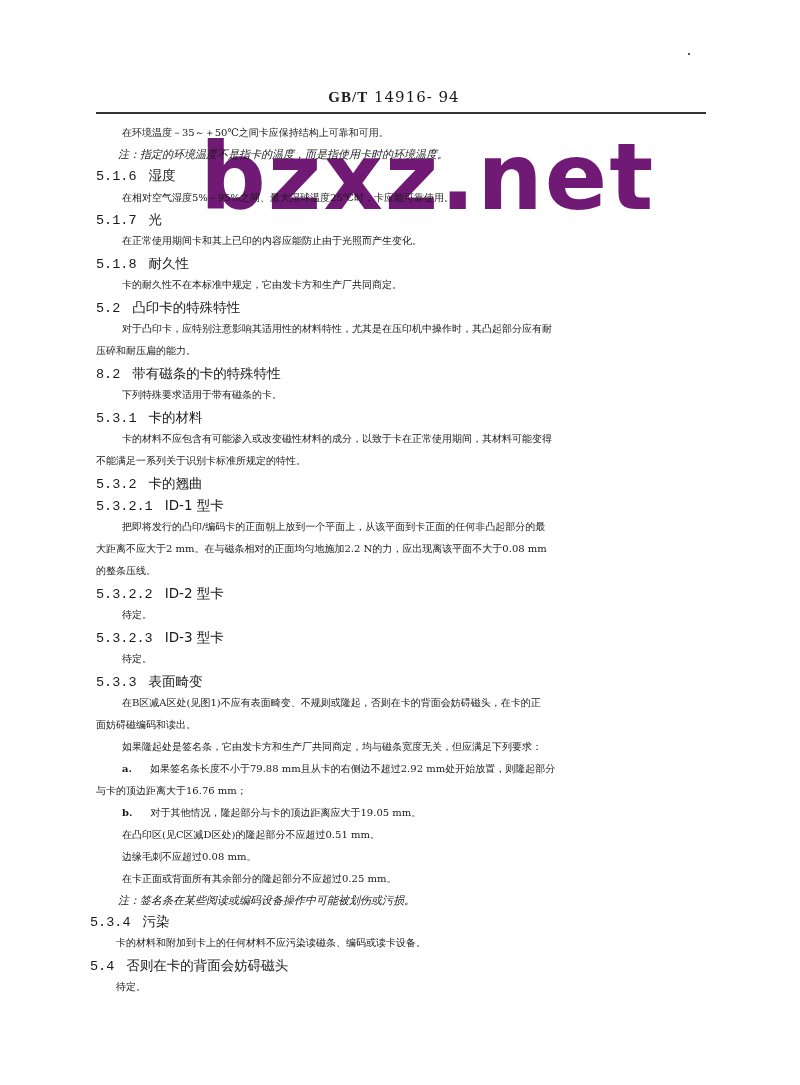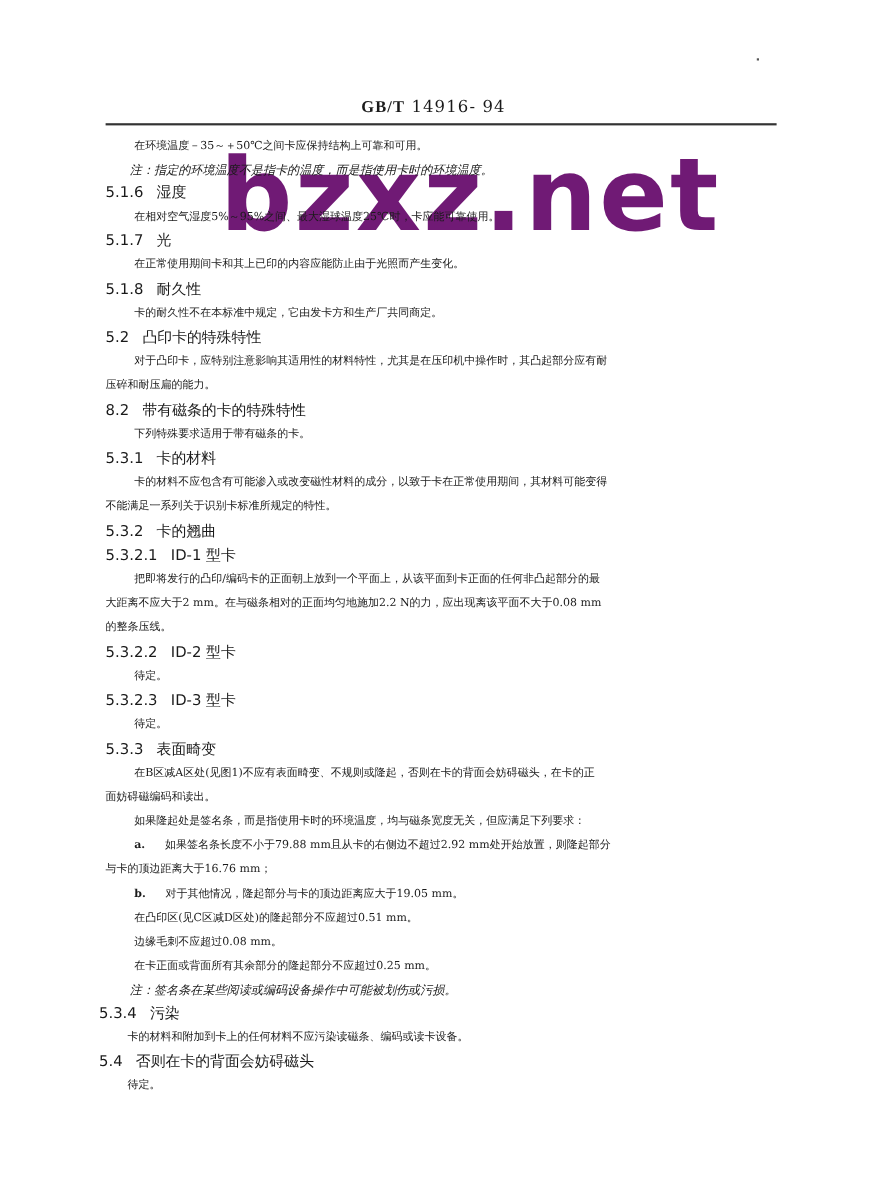--- a/index.html
+++ b/index.html
@@ -24,21 +24,21 @@
       position: absolute; left: 96px; top: 112px; width: 610px; height: 2px;
       background: #333; z-index: 1;
     }
     .page-mark { position: absolute; left: 688px; top: 53px; width: 2px; height: 2px; background: #555; }
     .content { position: absolute; left: 0; top: 0; width: 800px; z-index: 1; }
     .line {
       position: absolute; font-size: 10px; white-space: nowrap; line-height: 18px;
       font-family: "DejaVu Serif", "Liberation Serif", serif;
     }
     .heading { font-family: "DejaVu Sans", "Liberation Sans", sans-serif; font-size: 13.5px; }
-    .heading .num { display: inline-block; margin-right: 12px; }
+    .heading .num { display: inline-block; margin-right: 12px; font-family: Liberation Mono, monospace; }
     .note { font-size: 11px; font-style: italic; }
   </style>
 </head>
 <body>
 
 <div class="watermark">bzxz.net</div>
 <div class="page-mark"></div>
 
 <div class="header">
   <b>GB/T</b>
@@ -101,21 +101,21 @@
   <div class="line heading" style="left:96px;top:628px">
     <span class="num">5.3.2.3</span><span>ID-3 型卡</span>
   </div>
   <div class="line" style="left:122px;top:650px">待定。</div>
 
   <div class="line heading" style="left:96px;top:672px">
     <span class="num">5.3.3</span><span>表面畸变</span>
   </div>
   <div class="line" style="left:122px;top:694px">在B区减A区处(见图1)不应有表面畸变、不规则或隆起，否则在卡的背面会妨碍磁头，在卡的正</div>
   <div class="line" style="left:96px;top:716px">面妨碍磁编码和读出。</div>
-  <div class="line" style="left:122px;top:738px">如果隆起处是签名条，而是指使用卡时的环境温度，均与磁条宽度无关，但应满足下列要求：</div>
+  <div class="line" style="left:122px;top:738px">如果隆起处是签名条，它由发卡方和生产厂共同商定，均与磁条宽度无关，但应满足下列要求：</div>
 
   <div class="line" style="left:122px;top:760px">
     <b style="margin-right:18px">a.</b><span>如果签名条长度不小于79.88 mm且从卡的右侧边不超过2.92 mm处开始放置，则隆起部分</span>
   </div>
   <div class="line" style="left:96px;top:782px">与卡的顶边距离大于16.76 mm；</div>
   <div class="line" style="left:122px;top:804px">
     <b style="margin-right:18px">b.</b><span>对于其他情况，隆起部分与卡的顶边距离应大于19.05 mm。</span>
   </div>
   <div class="line" style="left:122px;top:826px">在凸印区(见C区减D区处)的隆起部分不应超过0.51 mm。</div>
   <div class="line" style="left:122px;top:848px">边缘毛刺不应超过0.08 mm。</div>

